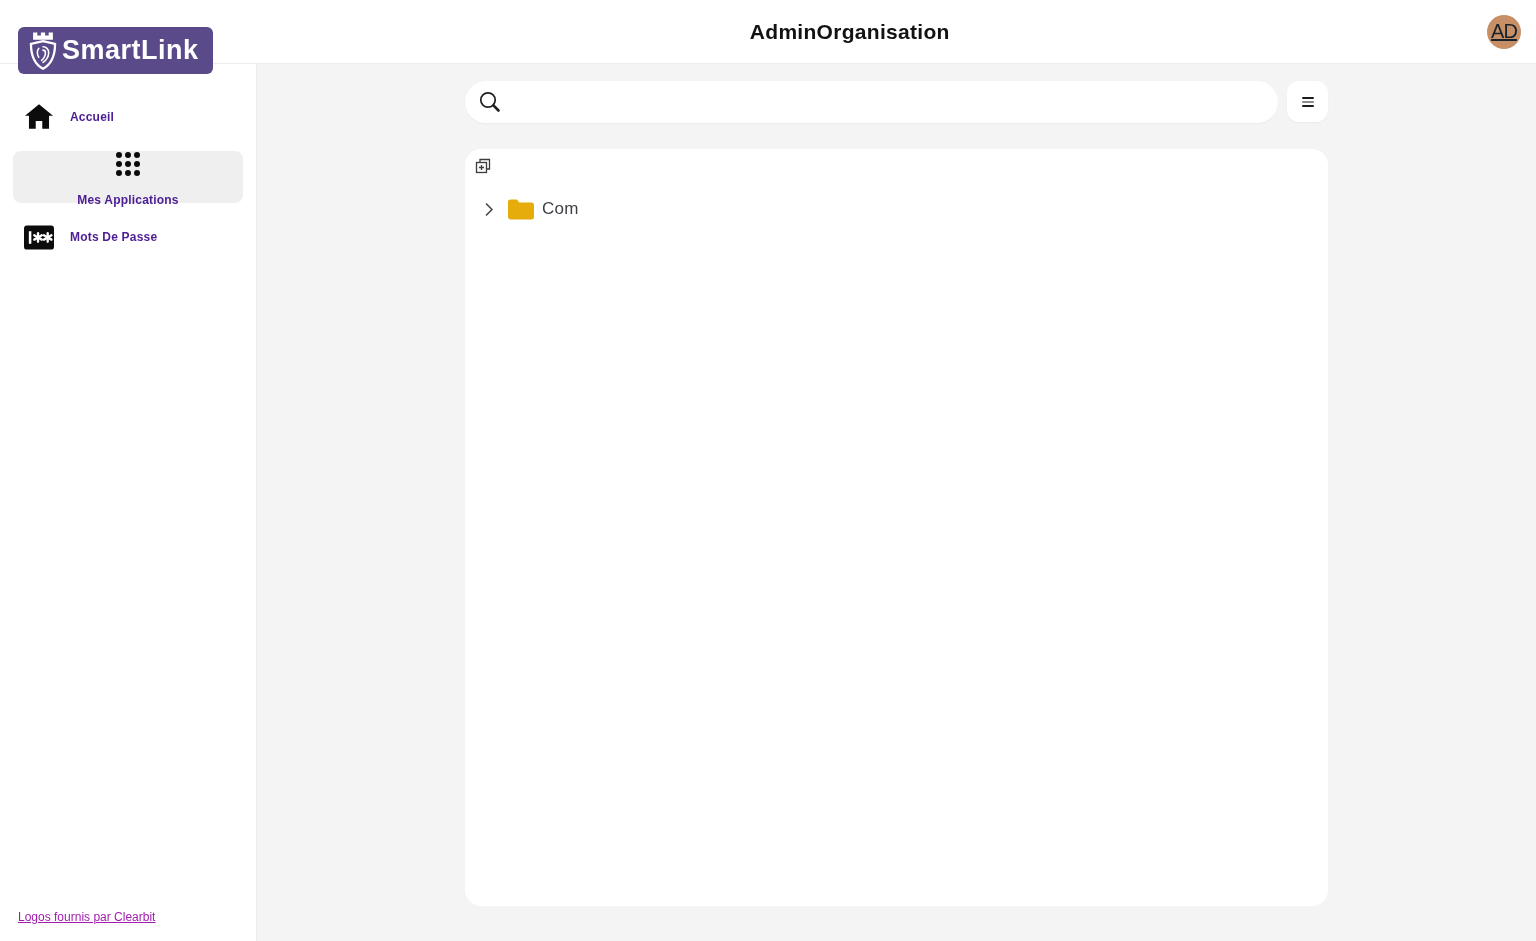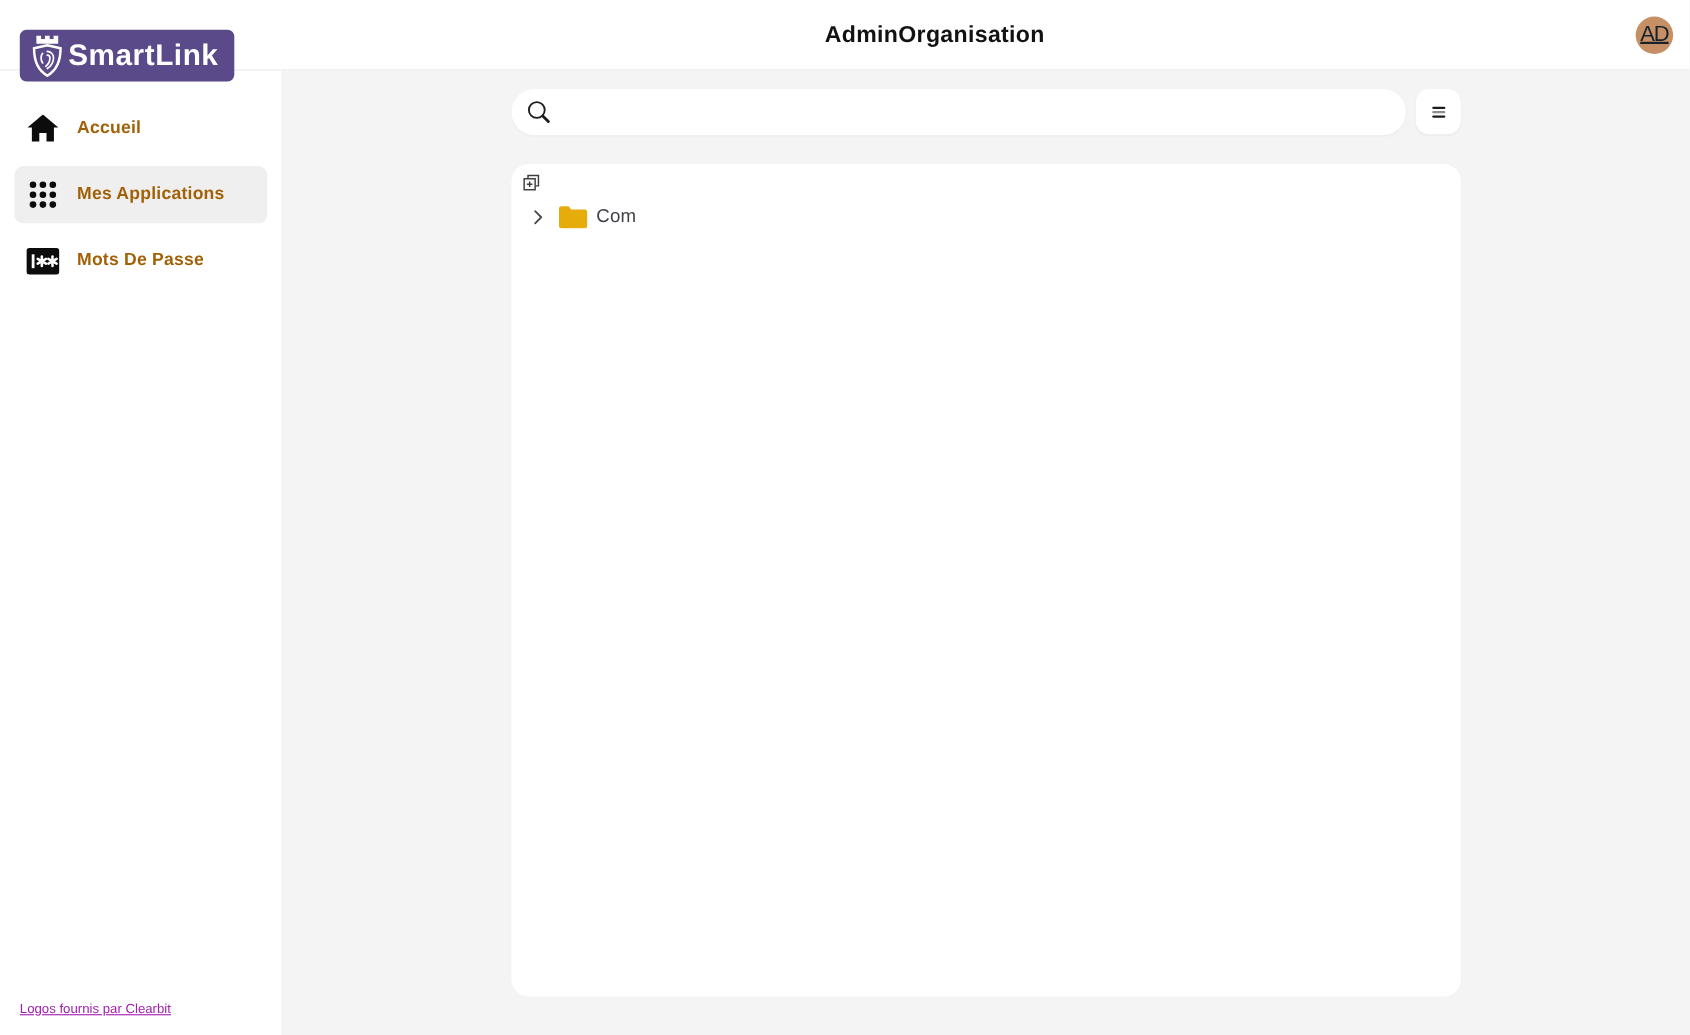--- a/index.html
+++ b/index.html
@@ -51,23 +51,23 @@
     width: 257px; background: #ffffff;
     border-right: 1px solid #ededed;
     position: relative; flex: 0 0 auto;
     padding: 27px 13px 0 13px;
   }
   .side-item {
     display: flex; align-items: center; gap: 16px;
     height: 52px; padding: 0 11px; margin-bottom: 8px;
     border-radius: 8px; cursor: pointer;
   }
-  .side-item.active { background: #efefef; }
+  .side-item.active { background: #efefef; flex-direction: column; }
   .side-label {
-    font-size: 16px; font-weight: 700; color: #a16207;
+    font-size: 12px; font-weight: 700; color: #4c1d95;
     letter-spacing: 0.2px;
   }
   .side-icon { width: 30px; display: flex; justify-content: center; }
   .sidebar-footer {
     position: absolute; left: 18px; bottom: 17px;
     font-size: 12px; color: #a21caf;
     text-decoration: underline; cursor: pointer;
   }
 
   
@@ -93,21 +93,21 @@
   .list-icon span { height: 2px; border-radius: 1px; background: #1c1c1c; }
   .list-icon span:nth-child(2) { background: #8d8d8d; }
 
   .card {
     background: #ffffff; border-radius: 16px;
     height: 757px; padding: 9px 10px;
   }
   .card-tool { width: 16px; height: 16px; cursor: pointer; display: inline-block; }
 
   .tree-row {
-    display: flex; align-items: center; margin-top: 7px; padding-left: 3px;
+    display: flex; align-items: center; margin-top: 20px; padding-left: 3px;
     cursor: pointer;
   }
   .chevron { width: 22px; height: 22px; display: flex; align-items: center; justify-content: center; cursor: pointer; }
   .folder-icon { margin: 0 8px 0 8px; display: flex; }
   .tree-label { font-size: 17px; color: #3f3f46; letter-spacing: 0.2px; }
 </style>
 </head>
 <body>
 
 <div class="header">

